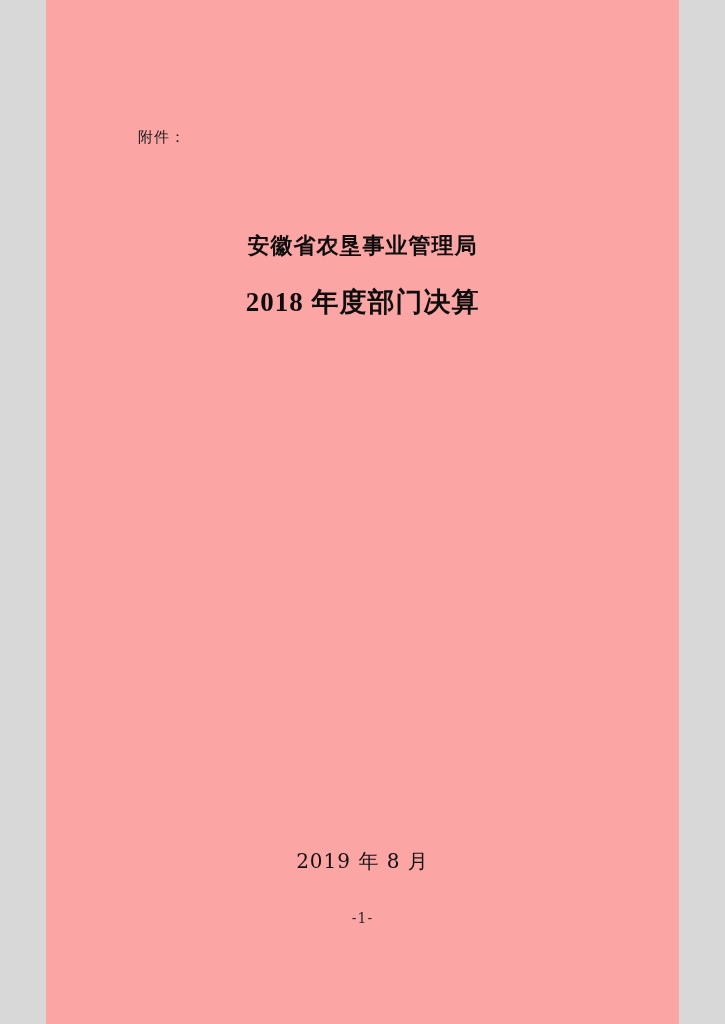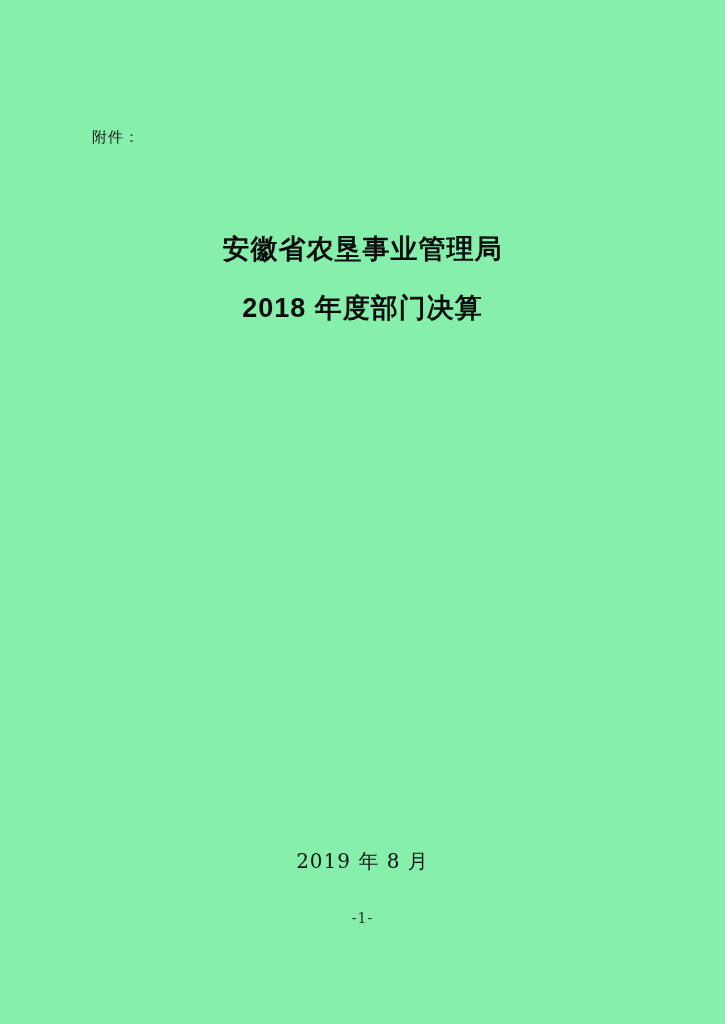--- a/index.html
+++ b/index.html
@@ -5,23 +5,23 @@
   html, body {
     margin: 0;
     padding: 0;
   }
   body {
     background: #d8d8d8;
     font-family: "DejaVu Serif", serif;
   }
   .page {
     position: relative;
-    width: 725px;
+    width: 633px;
     height: 1024px;
-    background: #86efac;
+    background: #fca5a5;
     margin: 0 auto;
     overflow: hidden;
     box-sizing: border-box;
   }
   .attachment-label {
     position: absolute;
     left: 92px;
     top: 128px;
     font-family: "DejaVu Serif", serif;
     font-size: 15px;
@@ -31,28 +31,28 @@
   }
   .title-block {
     position: absolute;
     left: 0;
     right: 0;
     top: 232px;
     text-align: center;
   }
   .doc-title-line1 {
     font-family: "DejaVu Serif", serif;
-    font-size: 27px;
+    font-size: 22px;
     font-weight: bold;
     color: #0d0d0d;
     letter-spacing: 1px;
     line-height: 1.25;
   }
   .doc-title-line2 {
-    font-family: Liberation Sans, sans-serif;
+    font-family: Liberation Serif, serif;
     font-size: 27px;
     font-weight: bold;
     color: #0d0d0d;
     letter-spacing: 1px;
     line-height: 1.25;
     margin-top: 26px;
   }
   .doc-date {
     position: absolute;
     left: 0;

